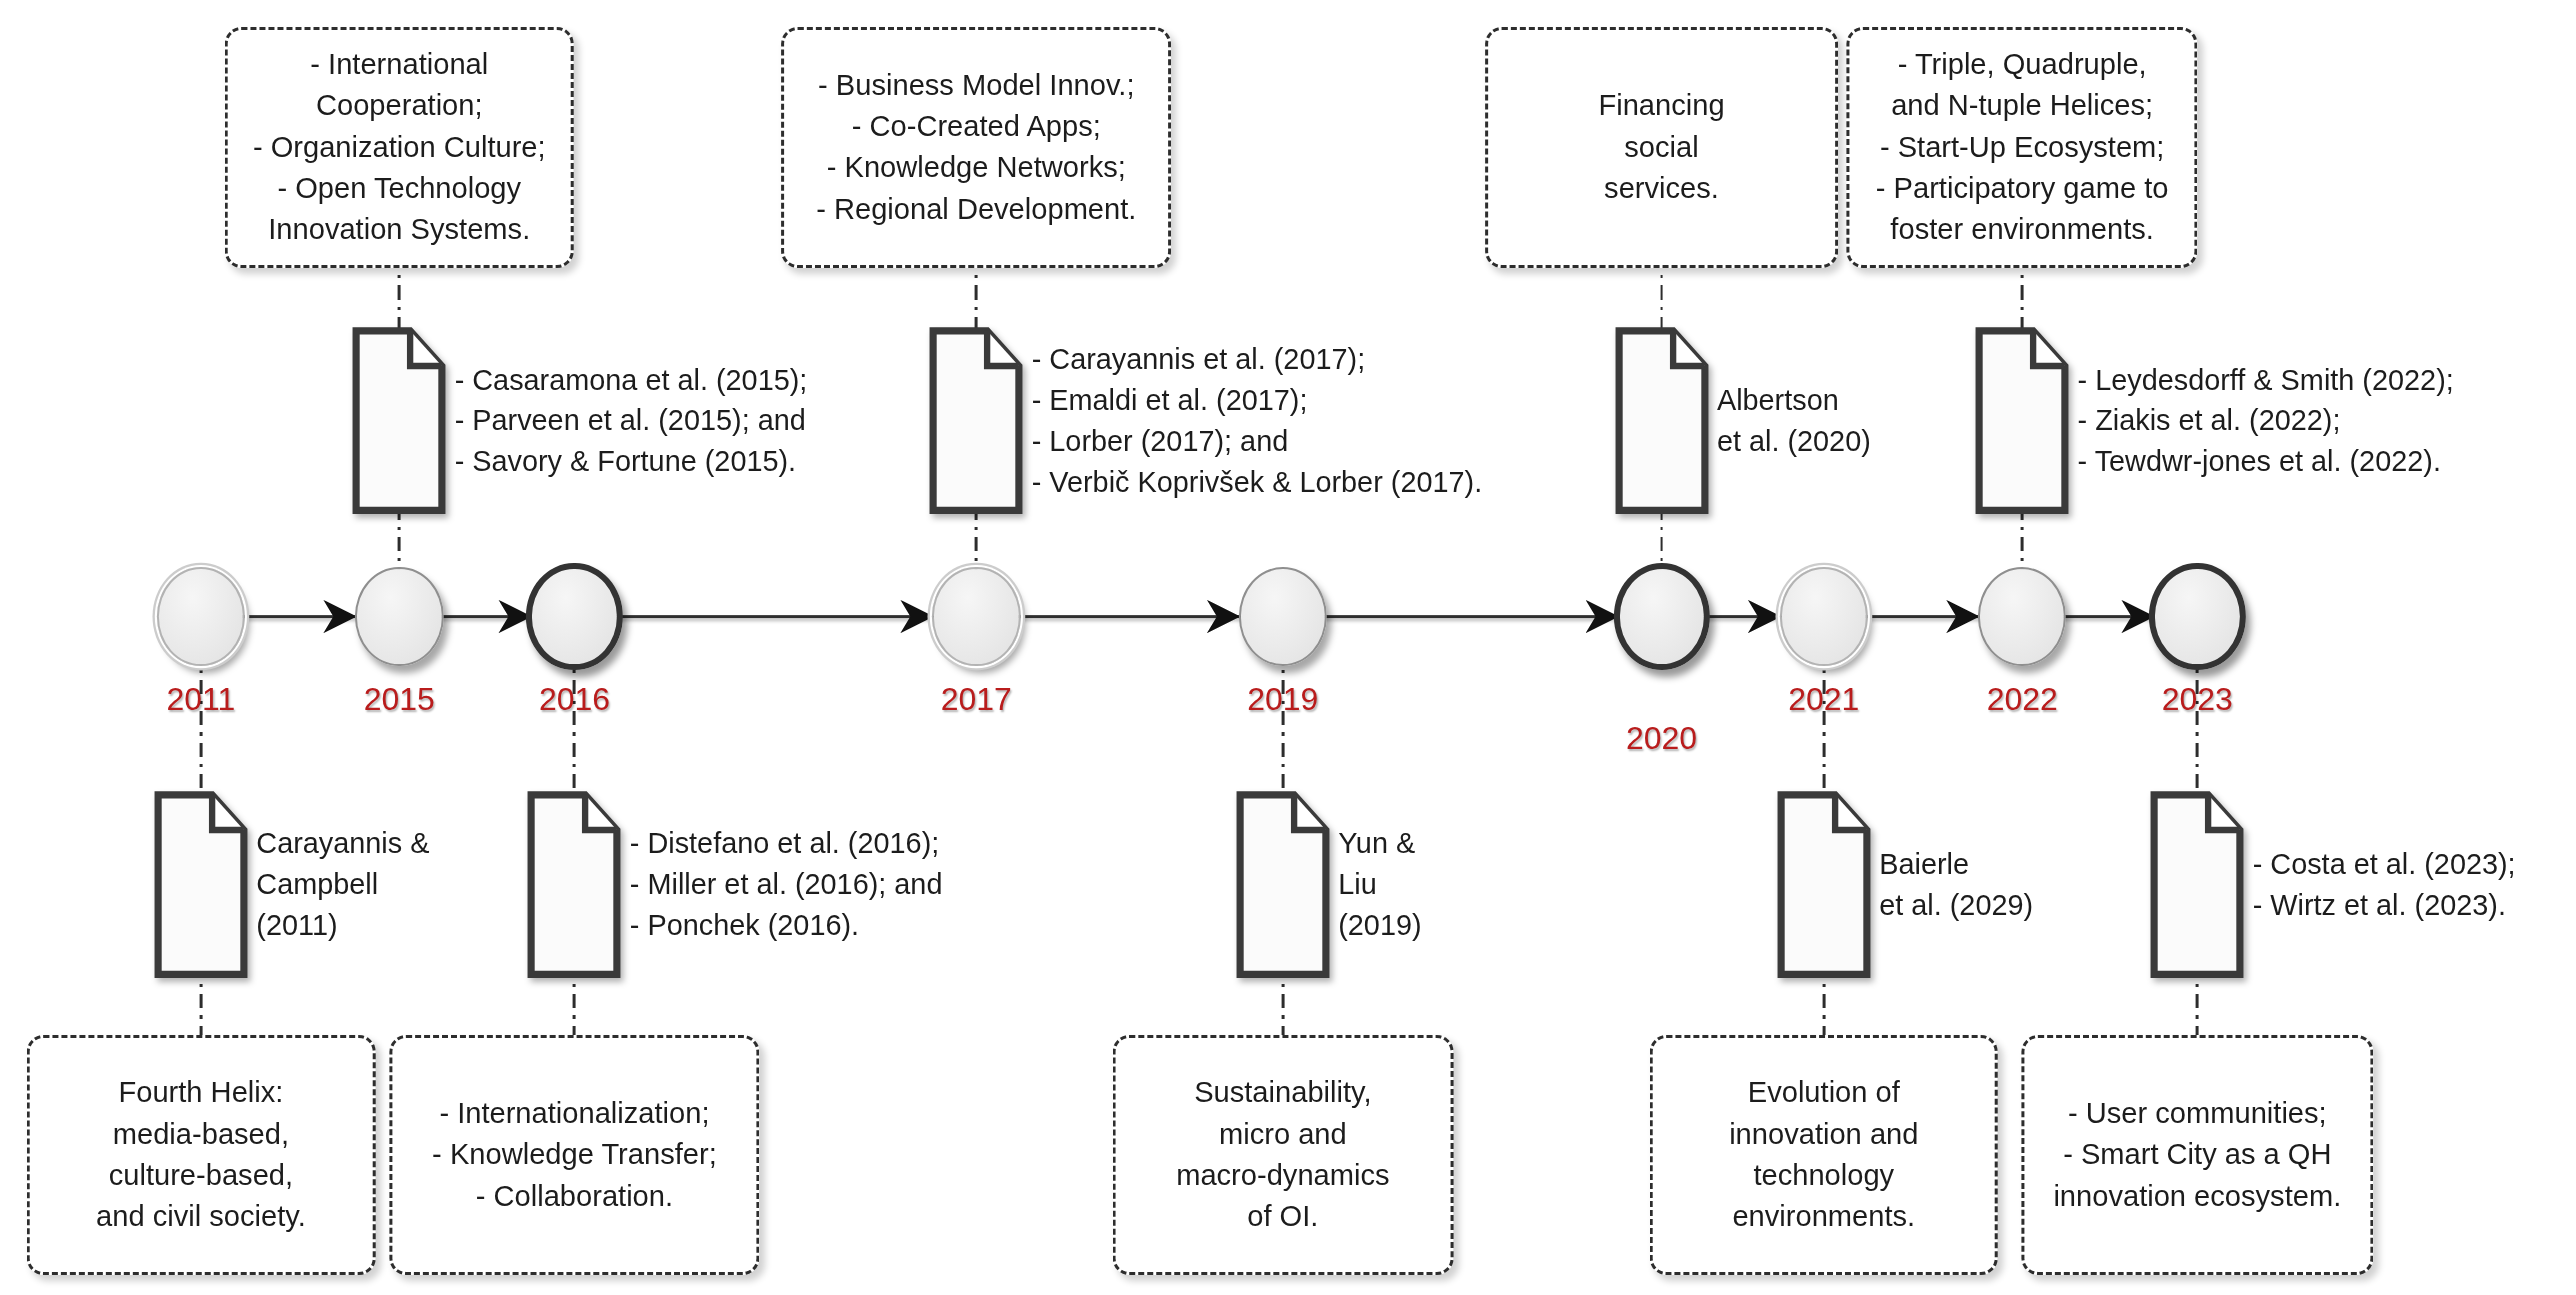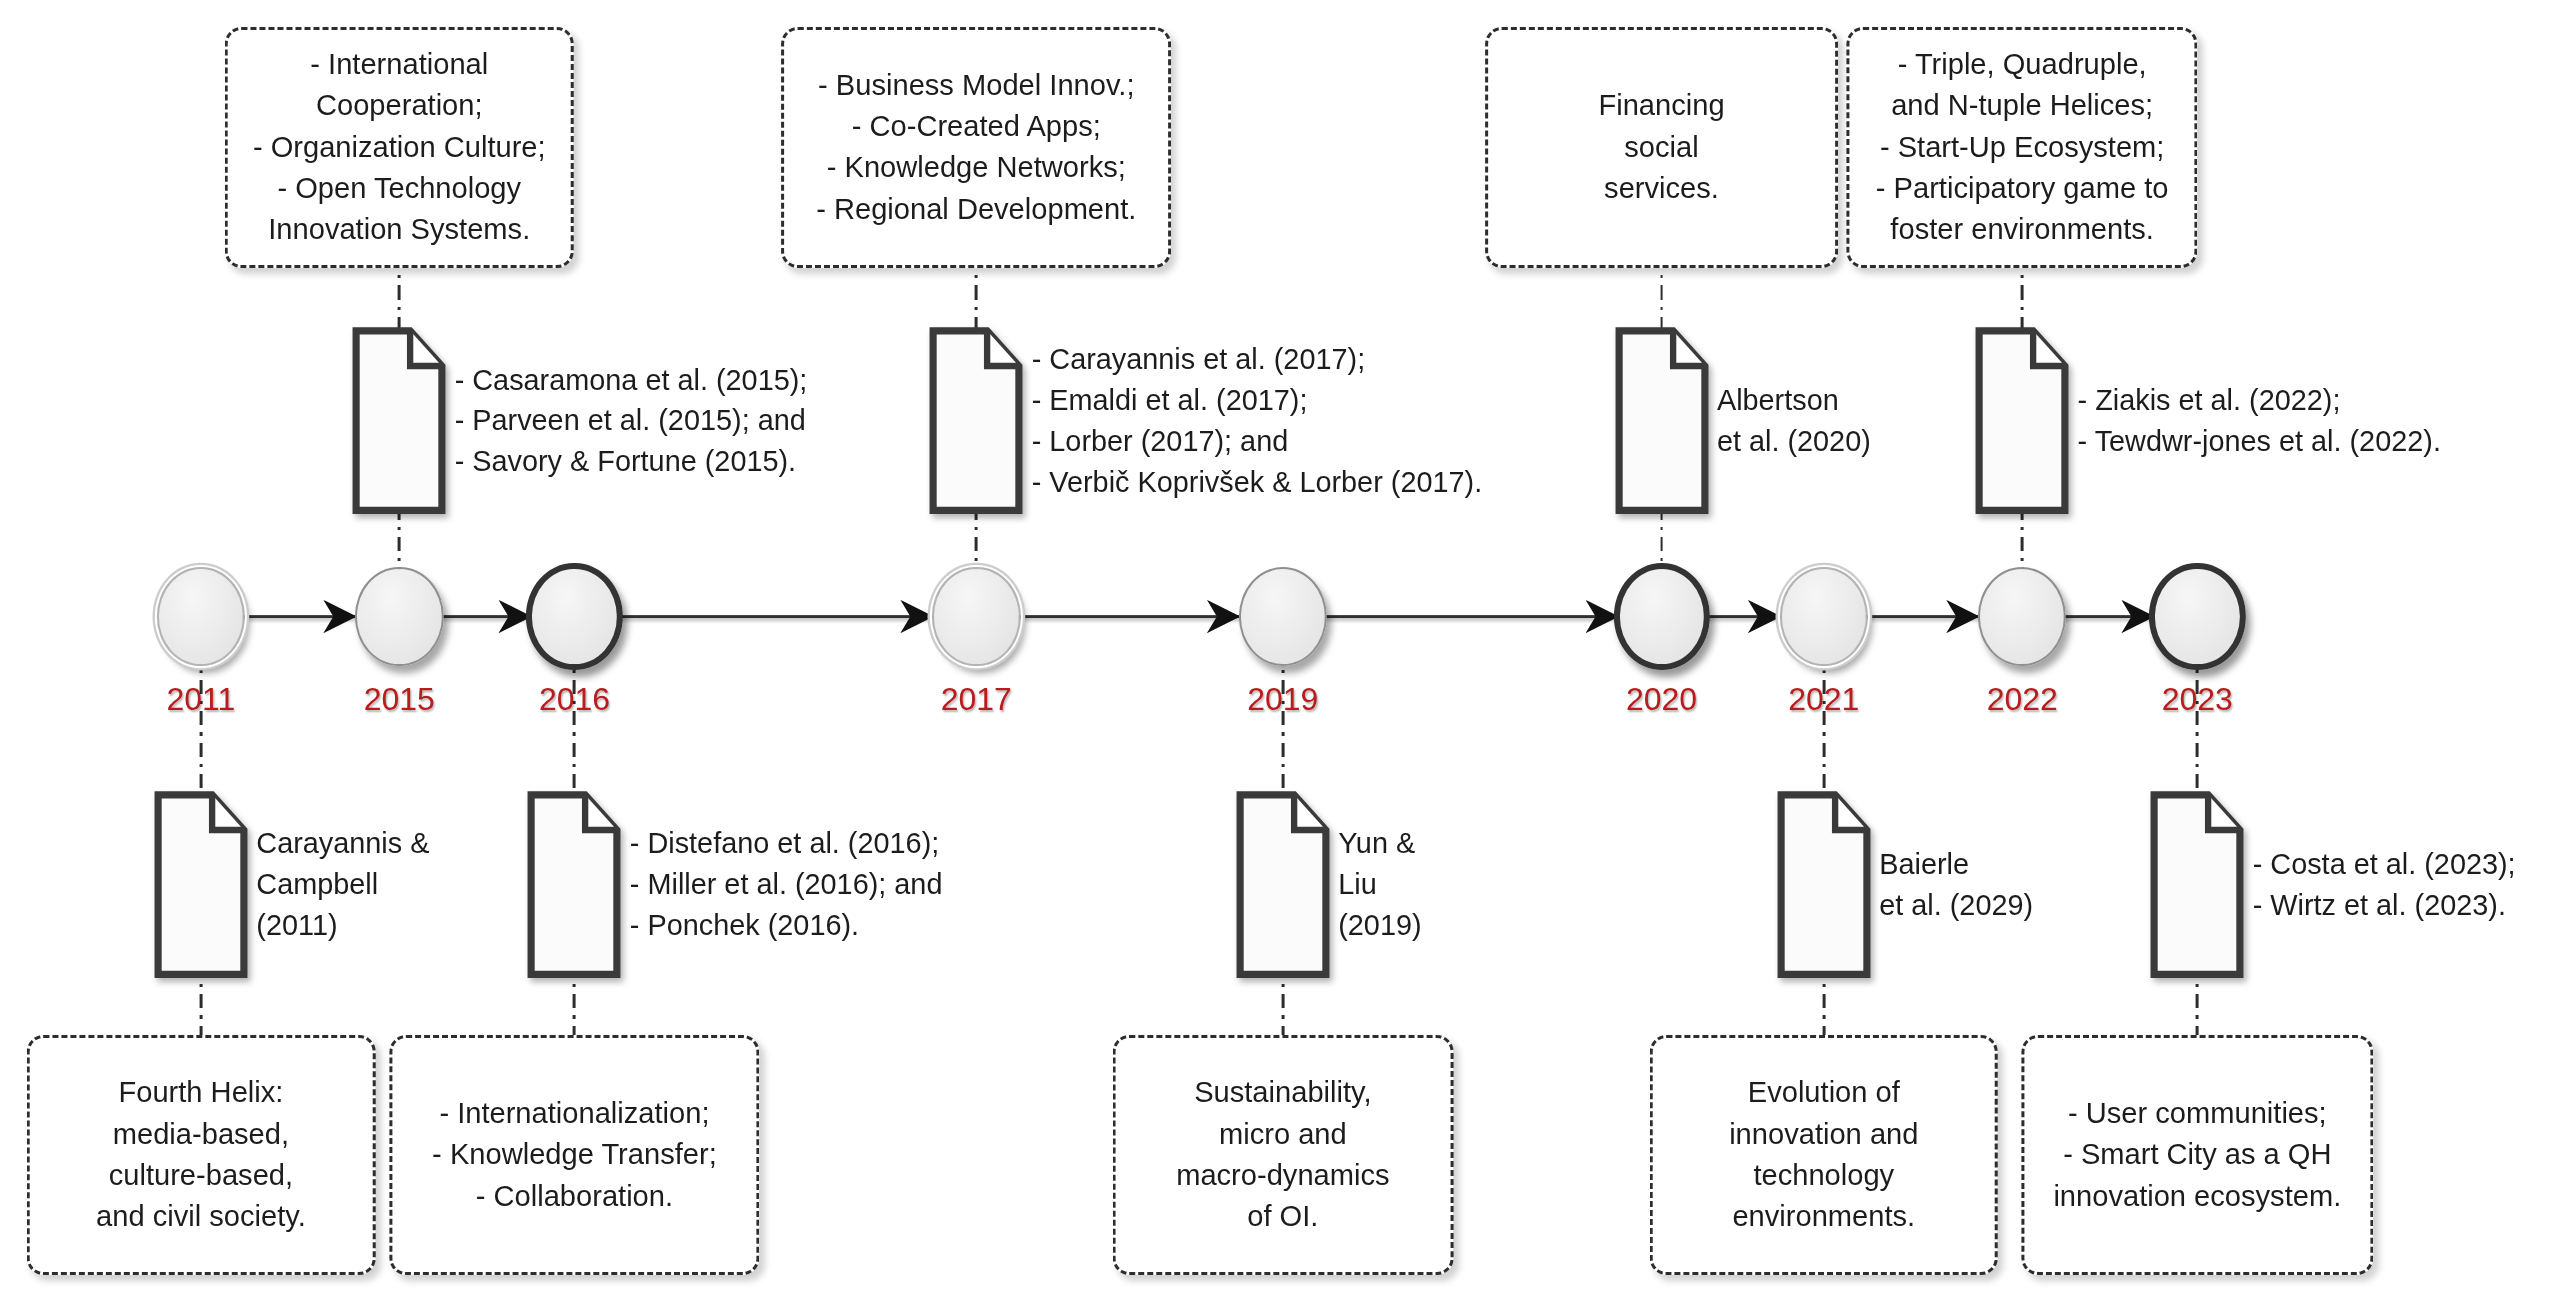--- a/index.html
+++ b/index.html
@@ -278,21 +278,21 @@
         <path d="M3 3 H37 L57 25 V115 H3 Z" fill="#fbfbfb" stroke="#3a3a3a" stroke-width="4.5" stroke-linejoin="miter"></path>
         <path d="M37 3 V25 H57" fill="#ffffff" stroke="#3a3a3a" stroke-width="4" stroke-linejoin="miter"></path>
       </svg>
     </div>
     <div class="citation above" style="left: 66.65%;">
           <div>Albertson</div>
           <div>et al. (2020)</div>
         </div>
     <div class="arrow" style="left: 61.55%;"></div>
     <div class="circle ring-dark" style="left: 64.5%;"></div>
-    <div class="year" style="left: 64.5%;">2020</div>
+    <div class="year" style="left: 64.5%; margin-top: 39px;">2020</div>
   </div>
 
   <div class="event">
     <div class="connector con-below" style="left: 70.8%;"></div>
     <div class="topic-box below" style="left: 70.8%; width: 13.3%;">
       <div class="topic-text">
             <div>Evolution of</div>
             <div>innovation and</div>
             <div>technology</div>
             <div>environments.</div>
@@ -324,20 +324,21 @@
             <div>foster environments.</div>
           </div>
     </div>
     <div class="doc doc-above" style="left: 78.5%;">
       <svg viewBox="0 0 60 118" preserveAspectRatio="none" aria-hidden="true">
         <path d="M3 3 H37 L57 25 V115 H3 Z" fill="#fbfbfb" stroke="#3a3a3a" stroke-width="4.5" stroke-linejoin="miter"></path>
         <path d="M37 3 V25 H57" fill="#ffffff" stroke="#3a3a3a" stroke-width="4" stroke-linejoin="miter"></path>
       </svg>
     </div>
     <div class="citation above" style="left: 80.65%;">
+          <div>- Leydesdorff &amp; Smith (2022);</div>
           <div>- Ziakis et al. (2022);</div>
           <div>- Tewdwr-jones et al. (2022).</div>
         </div>
     <div class="arrow" style="left: 75.55%;"></div>
     <div class="circle ring-medium" style="left: 78.5%;"></div>
     <div class="year" style="left: 78.5%;">2022</div>
   </div>
 
   <div class="event">
     <div class="connector con-below" style="left: 85.3%;"></div>

